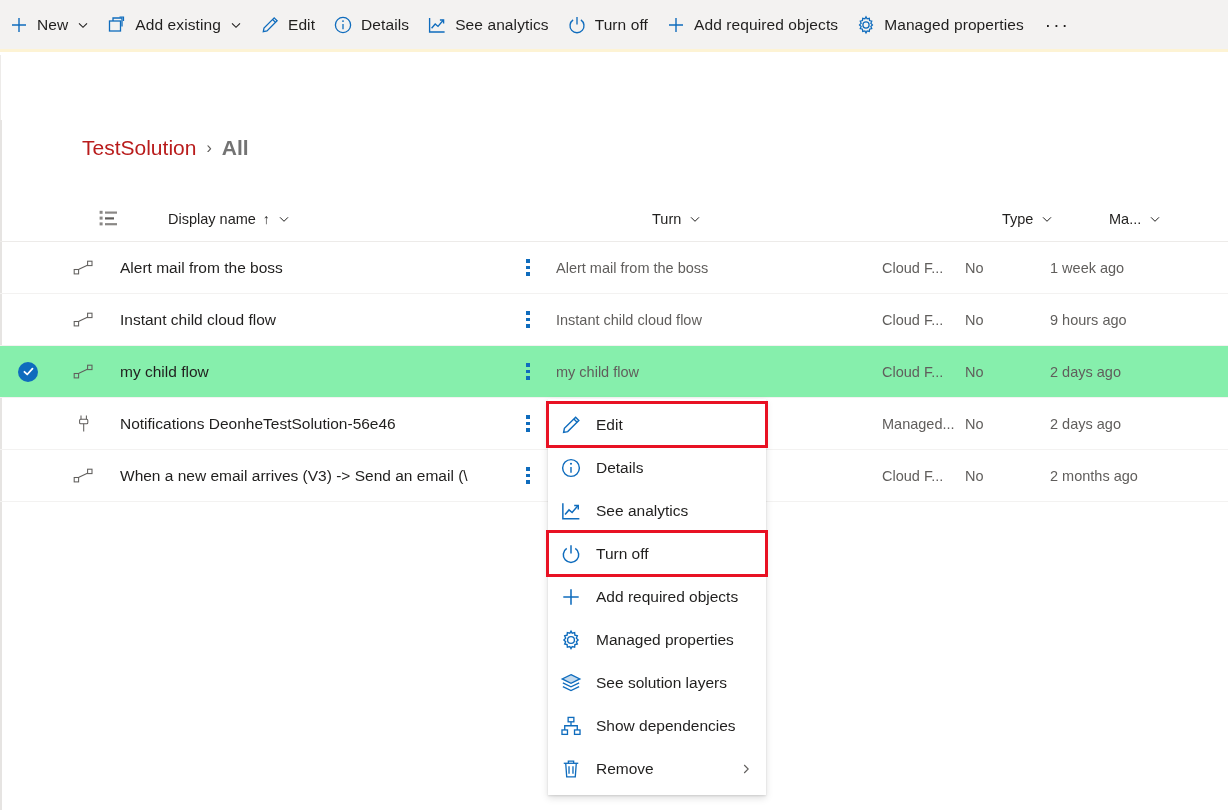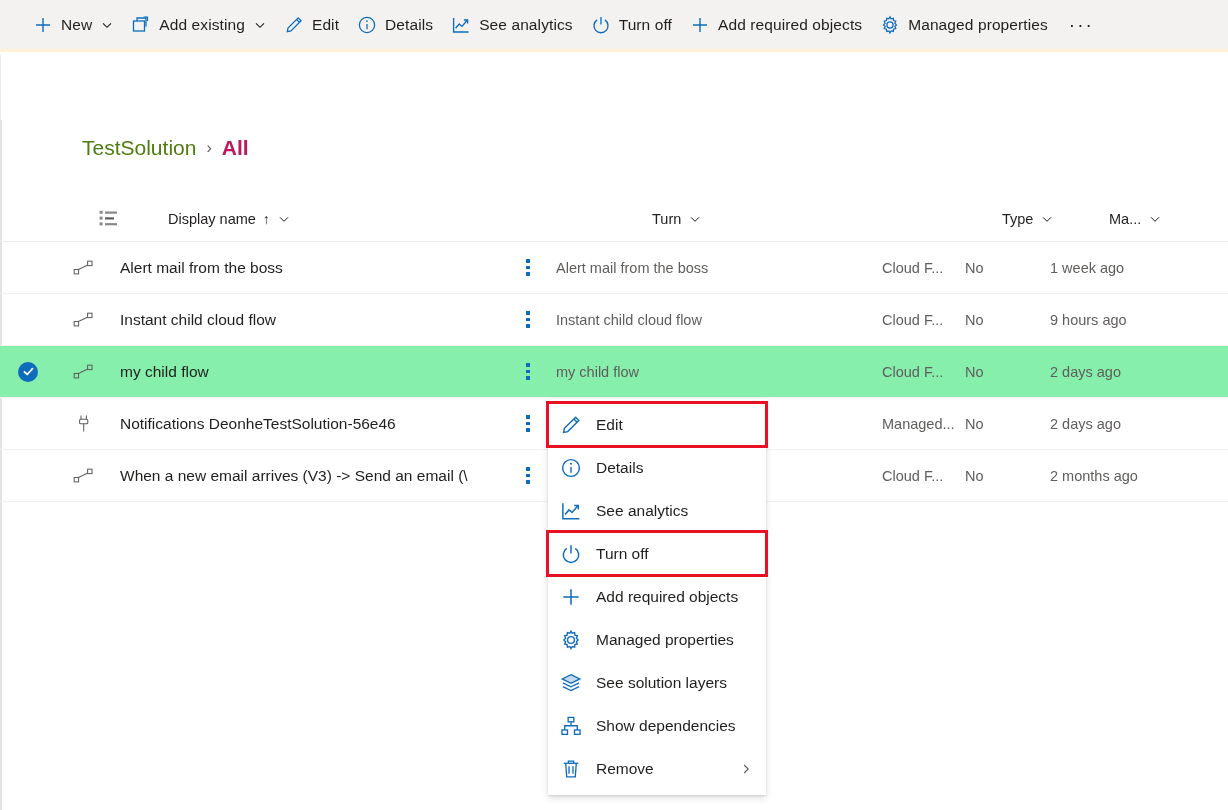--- a/index.html
+++ b/index.html
@@ -9,21 +9,20 @@
     font-family: "Liberation Sans", sans-serif;
     overflow: hidden;
   }
   .page { position: relative; width: 1228px; height: 810px; background:#fff; }
 
   
   .commandbar {
     position: absolute; left: 0; top: 0; width: 1228px; height: 52px;
     background: #f3f2f1;
     display: flex; align-items: center;
-    padding-left: 24px;
     border-bottom: 3px solid #fdf3d4;
   }
   .cmd {
     display: flex; align-items: center; height: 40px;
     padding: 0 9px; cursor: pointer; white-space: nowrap;
   }
   .cmd .ico {
     width: 20px; height: 20px; display: inline-flex;
     align-items: center; justify-content: center; margin-right: 8px;
     color: #0f6cbd;
@@ -43,23 +42,23 @@
   .left-rule2 {
     position: absolute; left: 0; top: 120px; width: 2px; height: 690px;
     background: #e6e4e2;
   }
 
   
   .breadcrumb {
     position: absolute; left: 82px; top: 136px;
     display: flex; align-items: center; gap: 10px;
   }
-  .bc-parent { font-size: 21px; color: #4d7c0f; cursor: pointer; }
+  .bc-parent { font-size: 21px; color: #b91c1c; cursor: pointer; }
   .bc-sep { font-size: 16px; color: #605e5c; }
-  .bc-current { font-size: 21px; color: #be185d; font-weight: 700; }
+  .bc-current { font-size: 21px; color: #737373; font-weight: 700; }
 
   
   .grid { position: absolute; left: 0; top: 196px; width: 1228px; }
   .hdr {
     position: relative; height: 46px;
     display: flex; align-items: center;
     border-bottom: 1px solid #edebe9;
     font-size: 14.5px; color: #201f1e; gap: 24px;
   }
   .hdr .cell, .row .cell { display: flex; align-items: center; height: 100%; }

